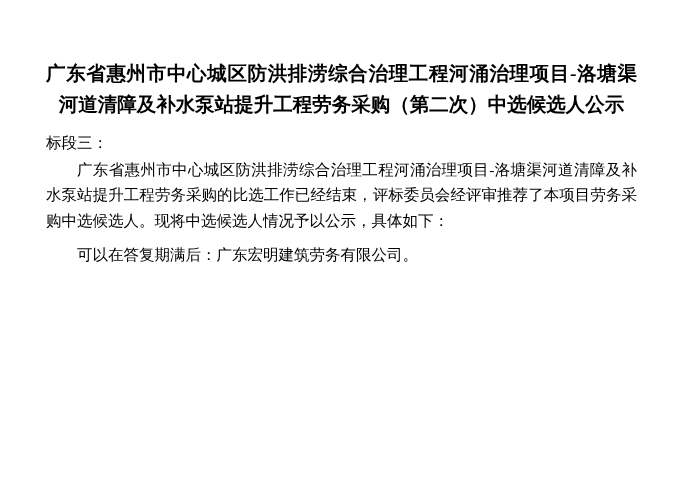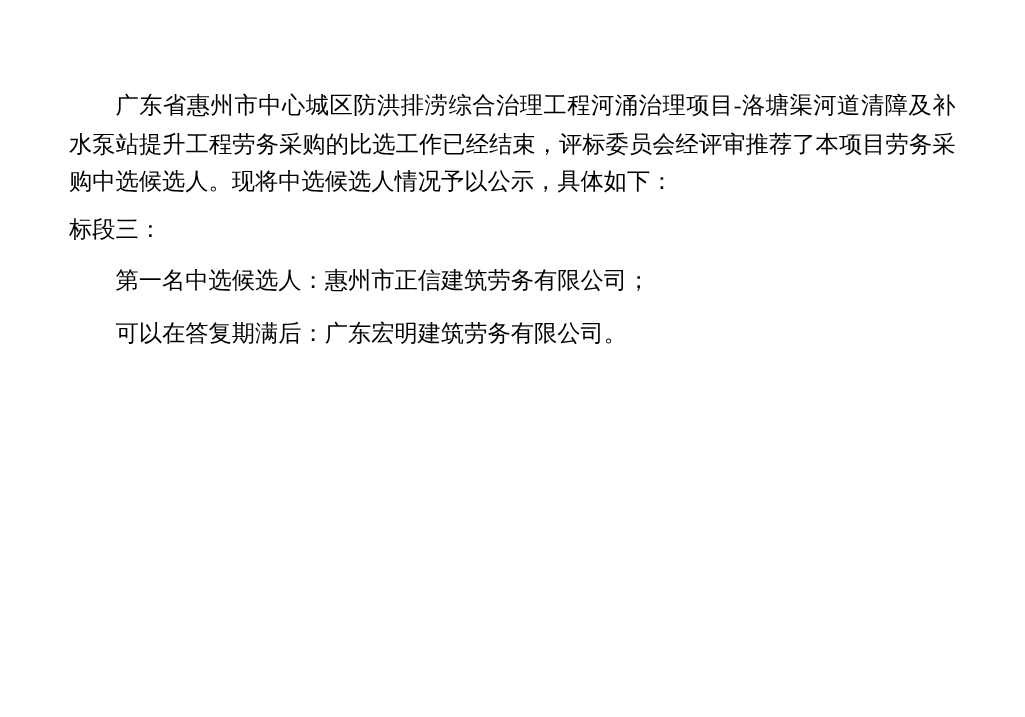--- a/index.html
+++ b/index.html
@@ -51,24 +51,24 @@
     line-height: 25.5px;
     margin: 6px 0 1px 0;
     text-indent: 0;
   }
 </style>
 </head>
 <body>
 
 <div class="page">
 
+  <h1 class="doc-title">广东省惠州市中心城区防洪排涝综合治理工程河涌治理项目-洛塘渠河道清障及补水泵站提升工程劳务采购（第二次）中选候选人公示</h1>
+
+  <p class="body-p no-indent section-label">标段三：</p>
 
   <p class="body-p">广东省惠州市中心城区防洪排涝综合治理工程河涌治理项目-洛塘渠河道清障及补水泵站提升工程劳务采购的比选工作已经结束，评标委员会经评审推荐了本项目劳务采购中选候选人。现将中选候选人情况予以公示，具体如下：</p>
 
-  <p class="body-p no-indent section-label">标段三：</p>
-
-  <p class="body-p gap-above">第一名中选候选人：惠州市正信建筑劳务有限公司；</p>
 
   <p class="body-p gap-above">可以在答复期满后：广东宏明建筑劳务有限公司。</p>
 
 
 
 </div>
 
 </body></html>

